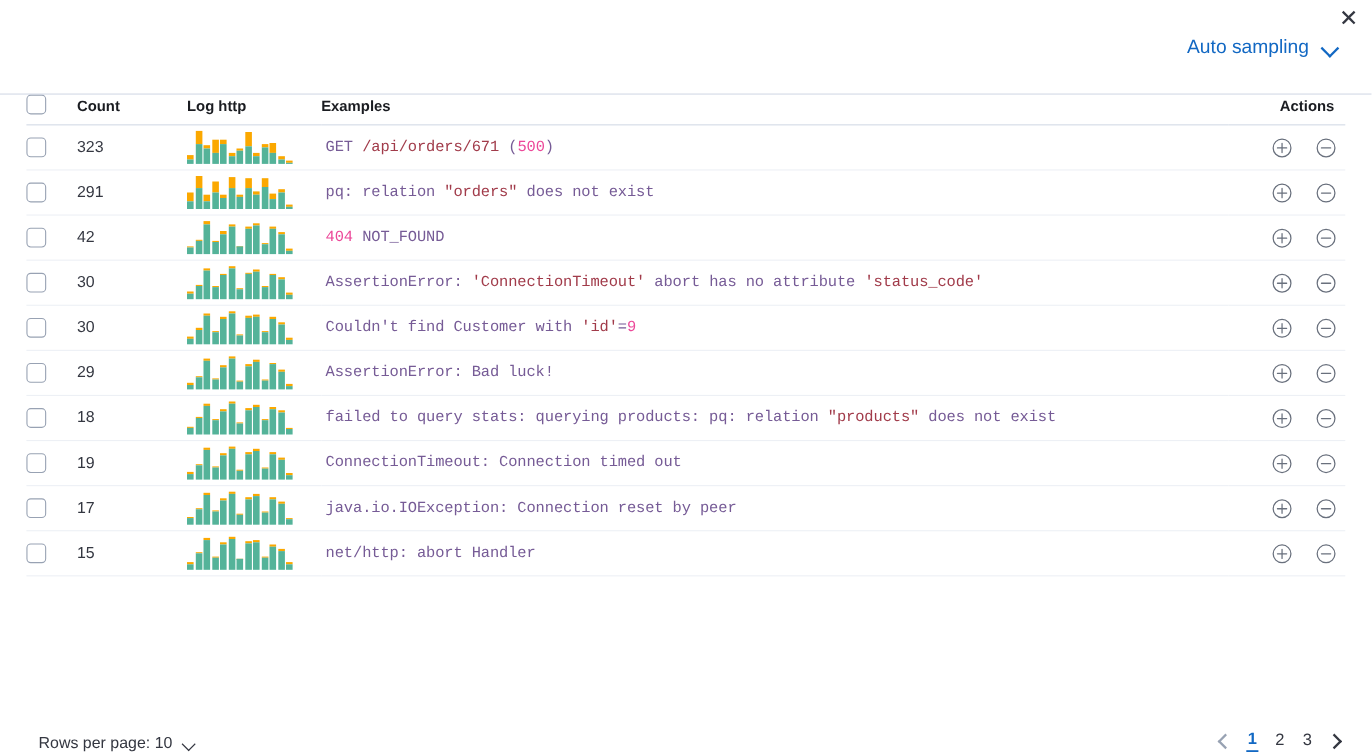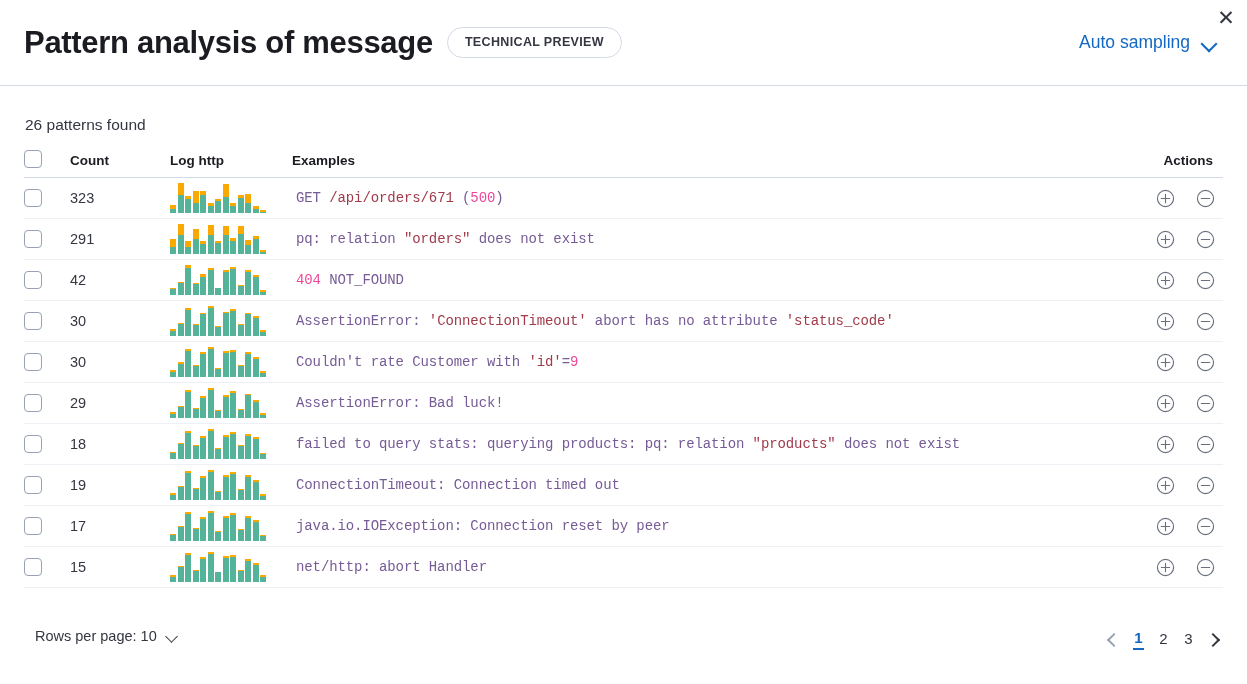--- a/index.html
+++ b/index.html
@@ -149,21 +149,21 @@
   }
   .act-icon svg { display: block; }
 
   
   .flyout-footer {
     position: absolute;
     left: 0; right: 0; bottom: 0;
     height: 56px;
     padding: 0 24px;
     display: flex;
-    align-items: flex-start;
+    align-items: flex-end;
     background: #fff;
   }
   .rows-per-page {
     display: flex; align-items: center; gap: 9px;
     font-size: 14.5px; color: #343741; cursor: pointer;
     padding-left: 11px;
   }
   .chev-sm { width: 13px; height: 13px; position: relative; display: inline-block; color: #343741; }
   .chev-sm::before {
     content: "";
@@ -194,34 +194,29 @@
   }
   .pg-num.active {
     color: #1268c3; font-weight: 700;
     border-bottom: 2px solid #1268c3;
   }
 </style>
 </head>
 <body>
 
 <div class="flyout-header">
-  <div class="title-group">
-    <div class="page-title">Pattern analysis of message</div>
-    <div class="preview-badge">TECHNICAL PREVIEW</div>
-  </div>
   <div class="header-right">
     <span class="auto-sampling">Auto sampling</span>
     <span class="chev chev-blue"></span>
   </div>
   <button class="close-btn">✕</button>
 </div>
 
 <div class="flyout-body">
 
-  <div class="patterns-found">26 patterns found</div>
 
   <table class="patterns">
     <colgroup>
       <col class="c-check">
         <col class="c-count">
         <col class="c-rate">
         <col class="c-ex">
         <col class="c-act">
     </colgroup>
     <thead>
@@ -570,21 +565,21 @@
               <span class="bar">
                 <span class="top" style="height:5.970149253731343%"></span>
                 <span class="bot" style="height:59.70149253731343%"></span>
               </span>
               <span class="bar">
                 <span class="top" style="height:5.970149253731343%"></span>
                 <span class="bot" style="height:14.925373134328357%"></span>
               </span>
             </span>
           </td>
-          <td class="cell-ex"><span class="t-base">Couldn't rate Customer with </span><span class="t-str">'id'</span><span class="t-base">=</span><span class="t-num">9</span></td>
+          <td class="cell-ex"><span class="t-base">Couldn't find Customer with </span><span class="t-str">'id'</span><span class="t-base">=</span><span class="t-num">9</span></td>
           <td class="cell-act"><span class="act-icon"><svg viewBox="0 0 20 20" width="19" height="19">
                 <circle cx="10" cy="10" r="8.5" fill="none" stroke="currentColor" stroke-width="1.2"></circle>
                 <path d="M10 5.6v8.8M5.6 10h8.8" stroke="currentColor" stroke-width="1.2" stroke-linecap="round"></path>
               </svg></span><span class="act-icon"><svg viewBox="0 0 20 20" width="19" height="19">
                 <circle cx="10" cy="10" r="8.5" fill="none" stroke="currentColor" stroke-width="1.2"></circle>
                 <path d="M5.6 10h8.8" stroke="currentColor" stroke-width="1.2" stroke-linecap="round"></path>
               </svg></span></td>
         </tr>
         <tr>
           <td>

